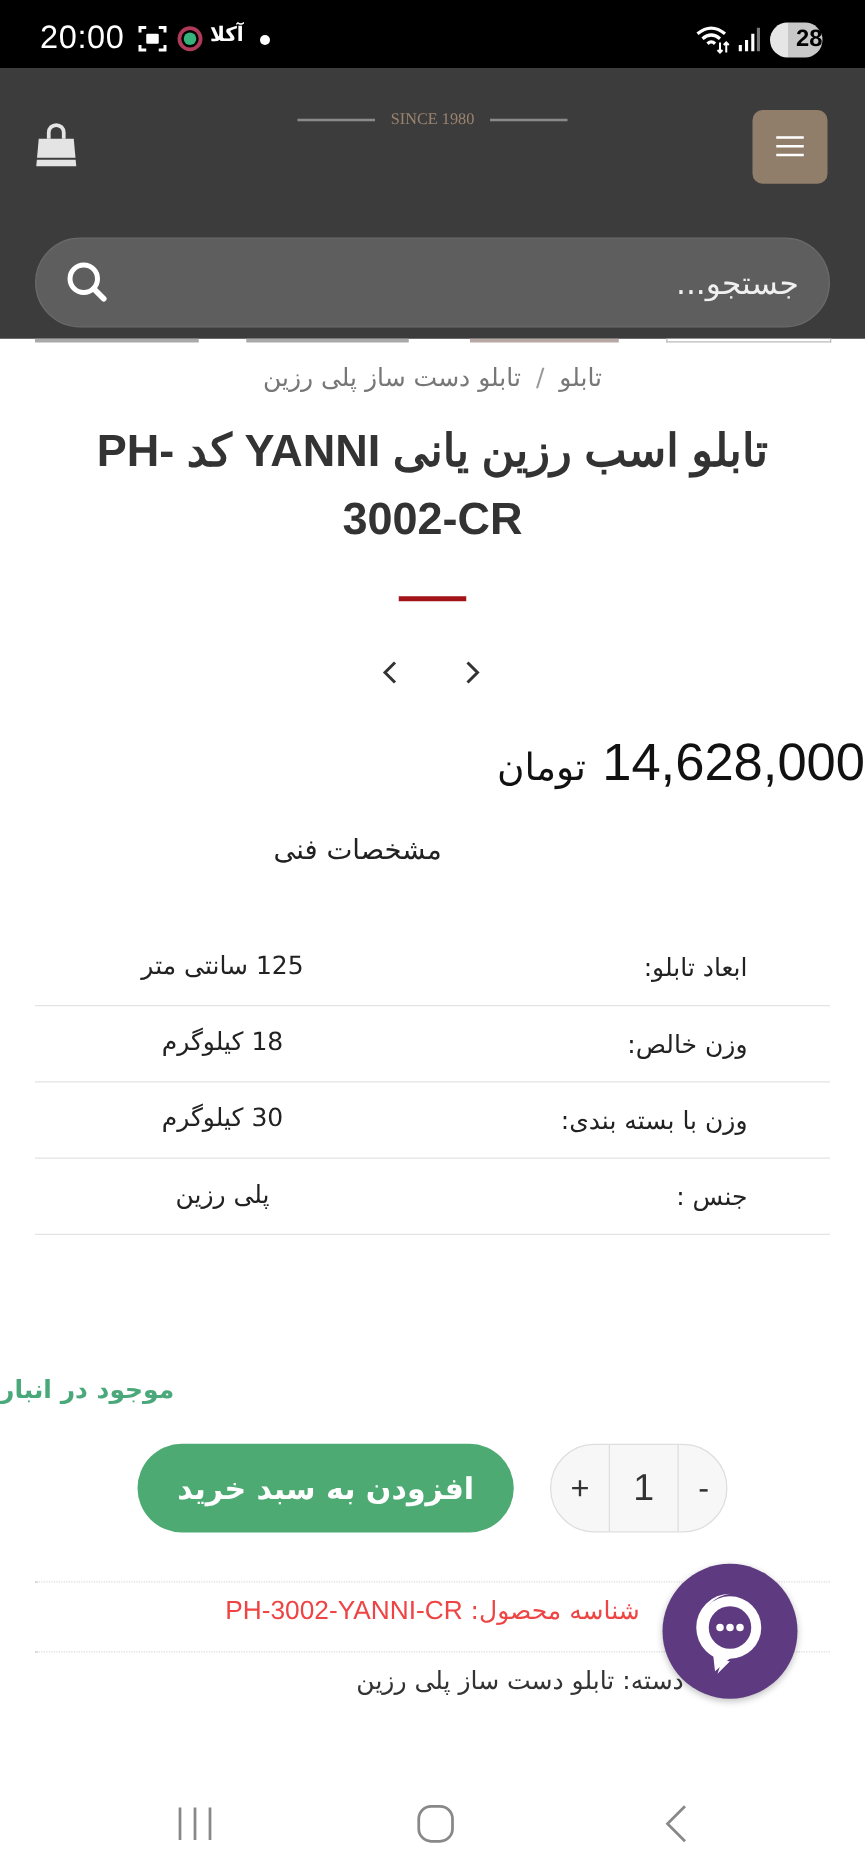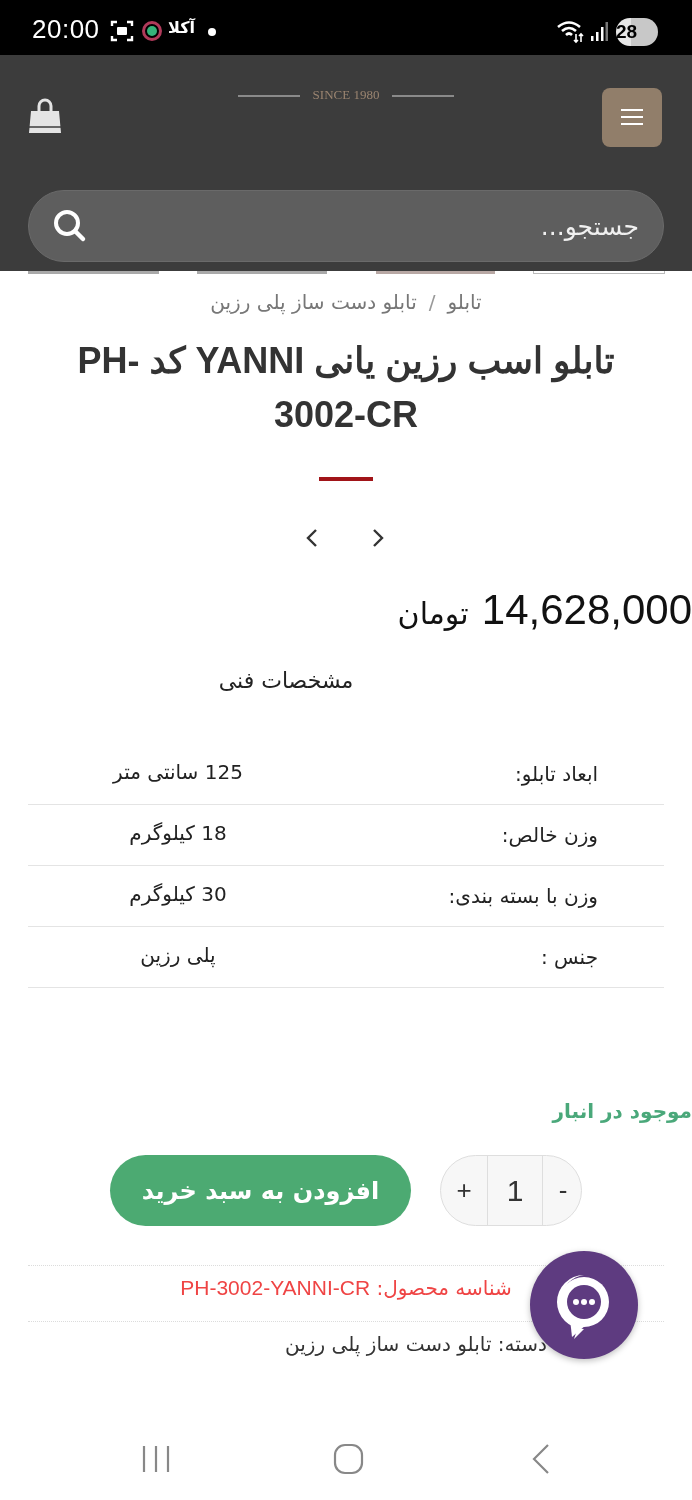--- a/index.html
+++ b/index.html
@@ -10,21 +10,21 @@
   .status-bar { position: absolute; top: 0; left: 0; width: 692px; height: 55px; background: #000; color: #fff; }
   .status-time { position: absolute; left: 32px; top: 14px; font-family: "Liberation Sans", sans-serif; font-size: 26px; font-weight: 500; letter-spacing: 0.5px; }
   .sb-icon { position: absolute; }
   .sb-screenshot { left: 110px; top: 20px; width: 24px; height: 22px; }
   .sb-app { left: 142px; top: 21px; width: 20px; height: 20px; border-radius: 50%; border: 3px solid #b03a5a; background: #000; }
   .sb-app::after { content: ""; position: absolute; left: 2px; top: 2px; width: 10px; height: 10px; border-radius: 50%; background: #35b37a; }
   .sb-app-name { position: absolute; left: 168px; top: 18px; font-size: 16px; font-weight: bold; direction: rtl; }
   .sb-dot { left: 208px; top: 28px; width: 8px; height: 8px; border-radius: 50%; background: #fff; }
   .sb-wifi { left: 556px; top: 18px; width: 30px; height: 26px; }
   .sb-signal { left: 590px; top: 22px; width: 18px; height: 20px; }
-  .sb-battery { left: 616px; top: 18px; width: 42px; height: 28px; border-radius: 14px; background: linear-gradient(90deg, #e6e6e6 0 35%, #c8c8c8 35% 100%); color: #000; font-family: "Liberation Sans", sans-serif; font-weight: bold; font-size: 19px; line-height: 28px; text-align: left; }
+  .sb-battery { left: 616px; top: 18px; width: 42px; height: 28px; border-radius: 14px; background: linear-gradient(90deg, #e6e6e6 0 35%, #c8c8c8 35% 100%); color: #000; font-family: "Liberation Sans", sans-serif; font-weight: bold; font-size: 19px; line-height: 28px; text-align: right; }
 
   
   .header { position: absolute; top: 55px; left: 0; width: 692px; height: 216px; background: #3c3c3c; }
   .cart-btn { position: absolute; left: 24px; top: 42px; width: 42px; height: 42px; }
   .logo { position: absolute; left: 236px; top: 30px; width: 220px; height: 70px; text-align: center; }
   .logo-text { font-family: "DejaVu Serif", serif; font-size: 50px; color: #9a8470; letter-spacing: 1px; line-height: 52px; font-weight: 600; }
   .logo-sub { position: relative; font-family: "Liberation Serif", serif; font-size: 13px; color: #9a8470; margin-top: 2px; }
   .logo-sub::before, .logo-sub::after { content: ""; position: absolute; top: 8px; width: 62px; height: 2px; background: #8a8a8a; }
   .logo-sub::before { left: 2px; }
   .logo-sub::after { right: 2px; }
@@ -63,21 +63,21 @@
 
   .spec-heading { position: absolute; top: 668px; left: 0; width: 572px; text-align: center; direction: rtl; font-size: 22px; color: #222; }
 
   
   .spec-table { position: absolute; top: 744px; left: 28px; width: 636px; direction: rtl; }
   .spec-row { position: relative; height: 61px; border-bottom: 1px solid #e4e4e4; }
   .spec-label { position: absolute; right: 66px; width: 180px; top: 18px; font-size: 20px; color: #222; }
   .spec-value { position: absolute; left: 60px; width: 180px; top: 16px; text-align: center; font-size: 20px; color: #222; }
 
   
-  .stock { position: absolute; top: 1099px; left: 0; width: 692px; text-align: right; direction: rtl; color: #4aa87a; font-weight: bold; font-size: 20px; }
+  .stock { position: absolute; top: 1099px; left: 0; width: 692px; text-align: left; direction: rtl; color: #4aa87a; font-weight: bold; font-size: 20px; }
   .add-to-cart { position: absolute; left: 110px; top: 1155px; width: 301px; height: 71px; border-radius: 36px; background: #4caa72; color: #fff; font-weight: bold; font-size: 24px; border: none; direction: rtl; font-family: "DejaVu Sans", sans-serif; }
   .qty { position: absolute; left: 440px; top: 1155px; width: 142px; height: 71px; border-radius: 36px; border: 1px solid #dedede; background: #f7f7f7; overflow: hidden; }
   .qty-plus, .qty-minus, .qty-value { position: absolute; top: 0; height: 69px; line-height: 69px; text-align: center; font-size: 26px; color: #333; font-family: "Liberation Sans", sans-serif; }
   .qty-plus { left: 0; width: 46px; }
   .qty-value { left: 46px; width: 56px; border-left: 1px solid #dedede; border-right: 1px solid #dedede; font-size: 30px; background: #f7f7f7; }
   .qty-minus { left: 102px; width: 40px; }
 
   
   .meta-line { position: absolute; left: 28px; width: 636px; border-top: 1px dotted #dcdcdc; }
   .meta-sku { position: absolute; top: 1276px; left: 0; width: 692px; text-align: center; direction: rtl; font-size: 20px; color: #ef4444; }

